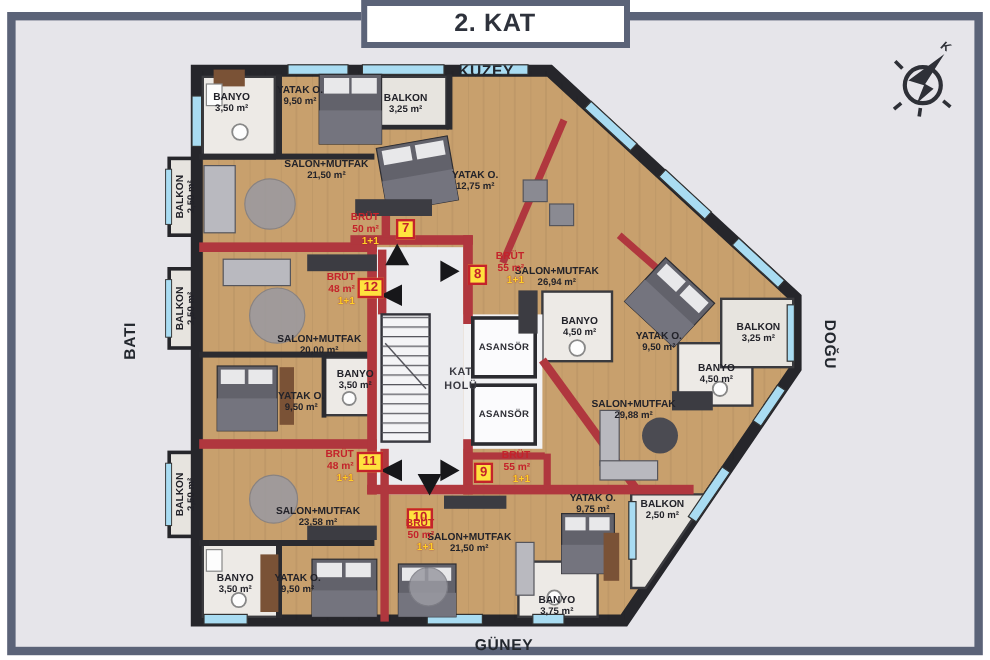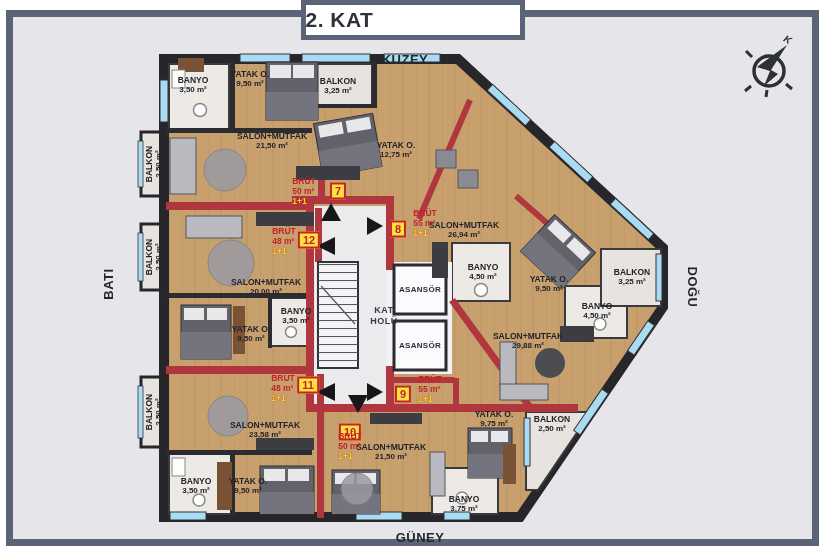--- a/index.html
+++ b/index.html
@@ -2,21 +2,21 @@
 <html><head>
 <meta charset="utf-8">
 <style>
   html,body{margin:0;padding:0;background:#ffffff;}
   .page{position:relative;width:825px;height:550px;background:#fff;overflow:hidden;
         font-family:"Liberation Sans",sans-serif;}
   .frame{position:absolute;left:6px;top:10px;right:6px;bottom:4px;
          border:7px solid #5b6378;background:#e6e5ea;}
   .title-box{position:absolute;left:50%;top:0;transform:translateX(-50%);
          width:214px;height:30px;background:#fff;border:5px solid #5b6378;
-         display:flex;align-items:center;justify-content:flex-start;z-index:10;}
+         display:flex;align-items:center;justify-content:center;z-index:10;}
   .title-box span{font-size:21px;font-weight:800;color:#2e323c;letter-spacing:.5px;}
   .dir{position:absolute;font-size:13px;font-weight:bold;color:#23272e;z-index:9;
        transform:translate(-50%,-50%);letter-spacing:.5px;}
   .dir.rot-ccw{transform:translate(-50%,-50%) rotate(-90deg);}
   .dir.rot-cw{transform:translate(-50%,-50%) rotate(90deg);}
   .plan-svg{position:absolute;left:0;top:0;z-index:1;}
   .watermark{position:absolute;left:222px;top:268px;z-index:4;font-size:42px;font-weight:bold;
        font-style:italic;color:rgba(255,255,255,0.38);letter-spacing:8px;pointer-events:none;}
   .rlabel{position:absolute;transform:translate(-50%,-50%);text-align:center;z-index:5;
        font-size:8.5px;font-weight:bold;color:#23232a;line-height:1.18;white-space:nowrap;}
@@ -24,21 +24,21 @@
   .rlabel .area{font-size:8px;}
   .rlabel.rot{transform:translate(-50%,-50%) rotate(-90deg);}
   .core-label{position:absolute;transform:translate(-50%,-50%);text-align:center;z-index:5;
        font-size:9px;font-weight:bold;color:#3a3a42;line-height:1.25;letter-spacing:.5px;}
   .core-label span{display:block;}
   .elev{position:absolute;transform:translate(-50%,-50%);z-index:5;font-size:8px;
        font-weight:bold;color:#2f2f36;letter-spacing:.3px;}
   .ubadge{position:absolute;transform:translate(-50%,-50%);z-index:6;
        background:#ffe23e;border:2px solid #c4232b;color:#c4232b;
        font-size:11px;font-weight:bold;padding:0 3px;line-height:13px;}
-  .utext{position:absolute;transform:translate(-50%,-50%);z-index:6;text-align:left;
+  .utext{position:absolute;transform:translate(-50%,-50%);z-index:6;text-align:right;
        font-size:8.5px;font-weight:bold;color:#c4232b;line-height:1.2;white-space:nowrap;}
   .utext span{display:block;}
   .utext .uplan{color:#ffd028;text-shadow:0 0 1px rgba(140,0,0,.95);}
   .compass-k{position:absolute;left:784px;top:34px;z-index:6;font-size:10px;font-weight:bold;
        font-style:italic;color:#2e3037;transform:rotate(30deg);}
 </style>
 </head>
 <body>
 
 <div class="page">

